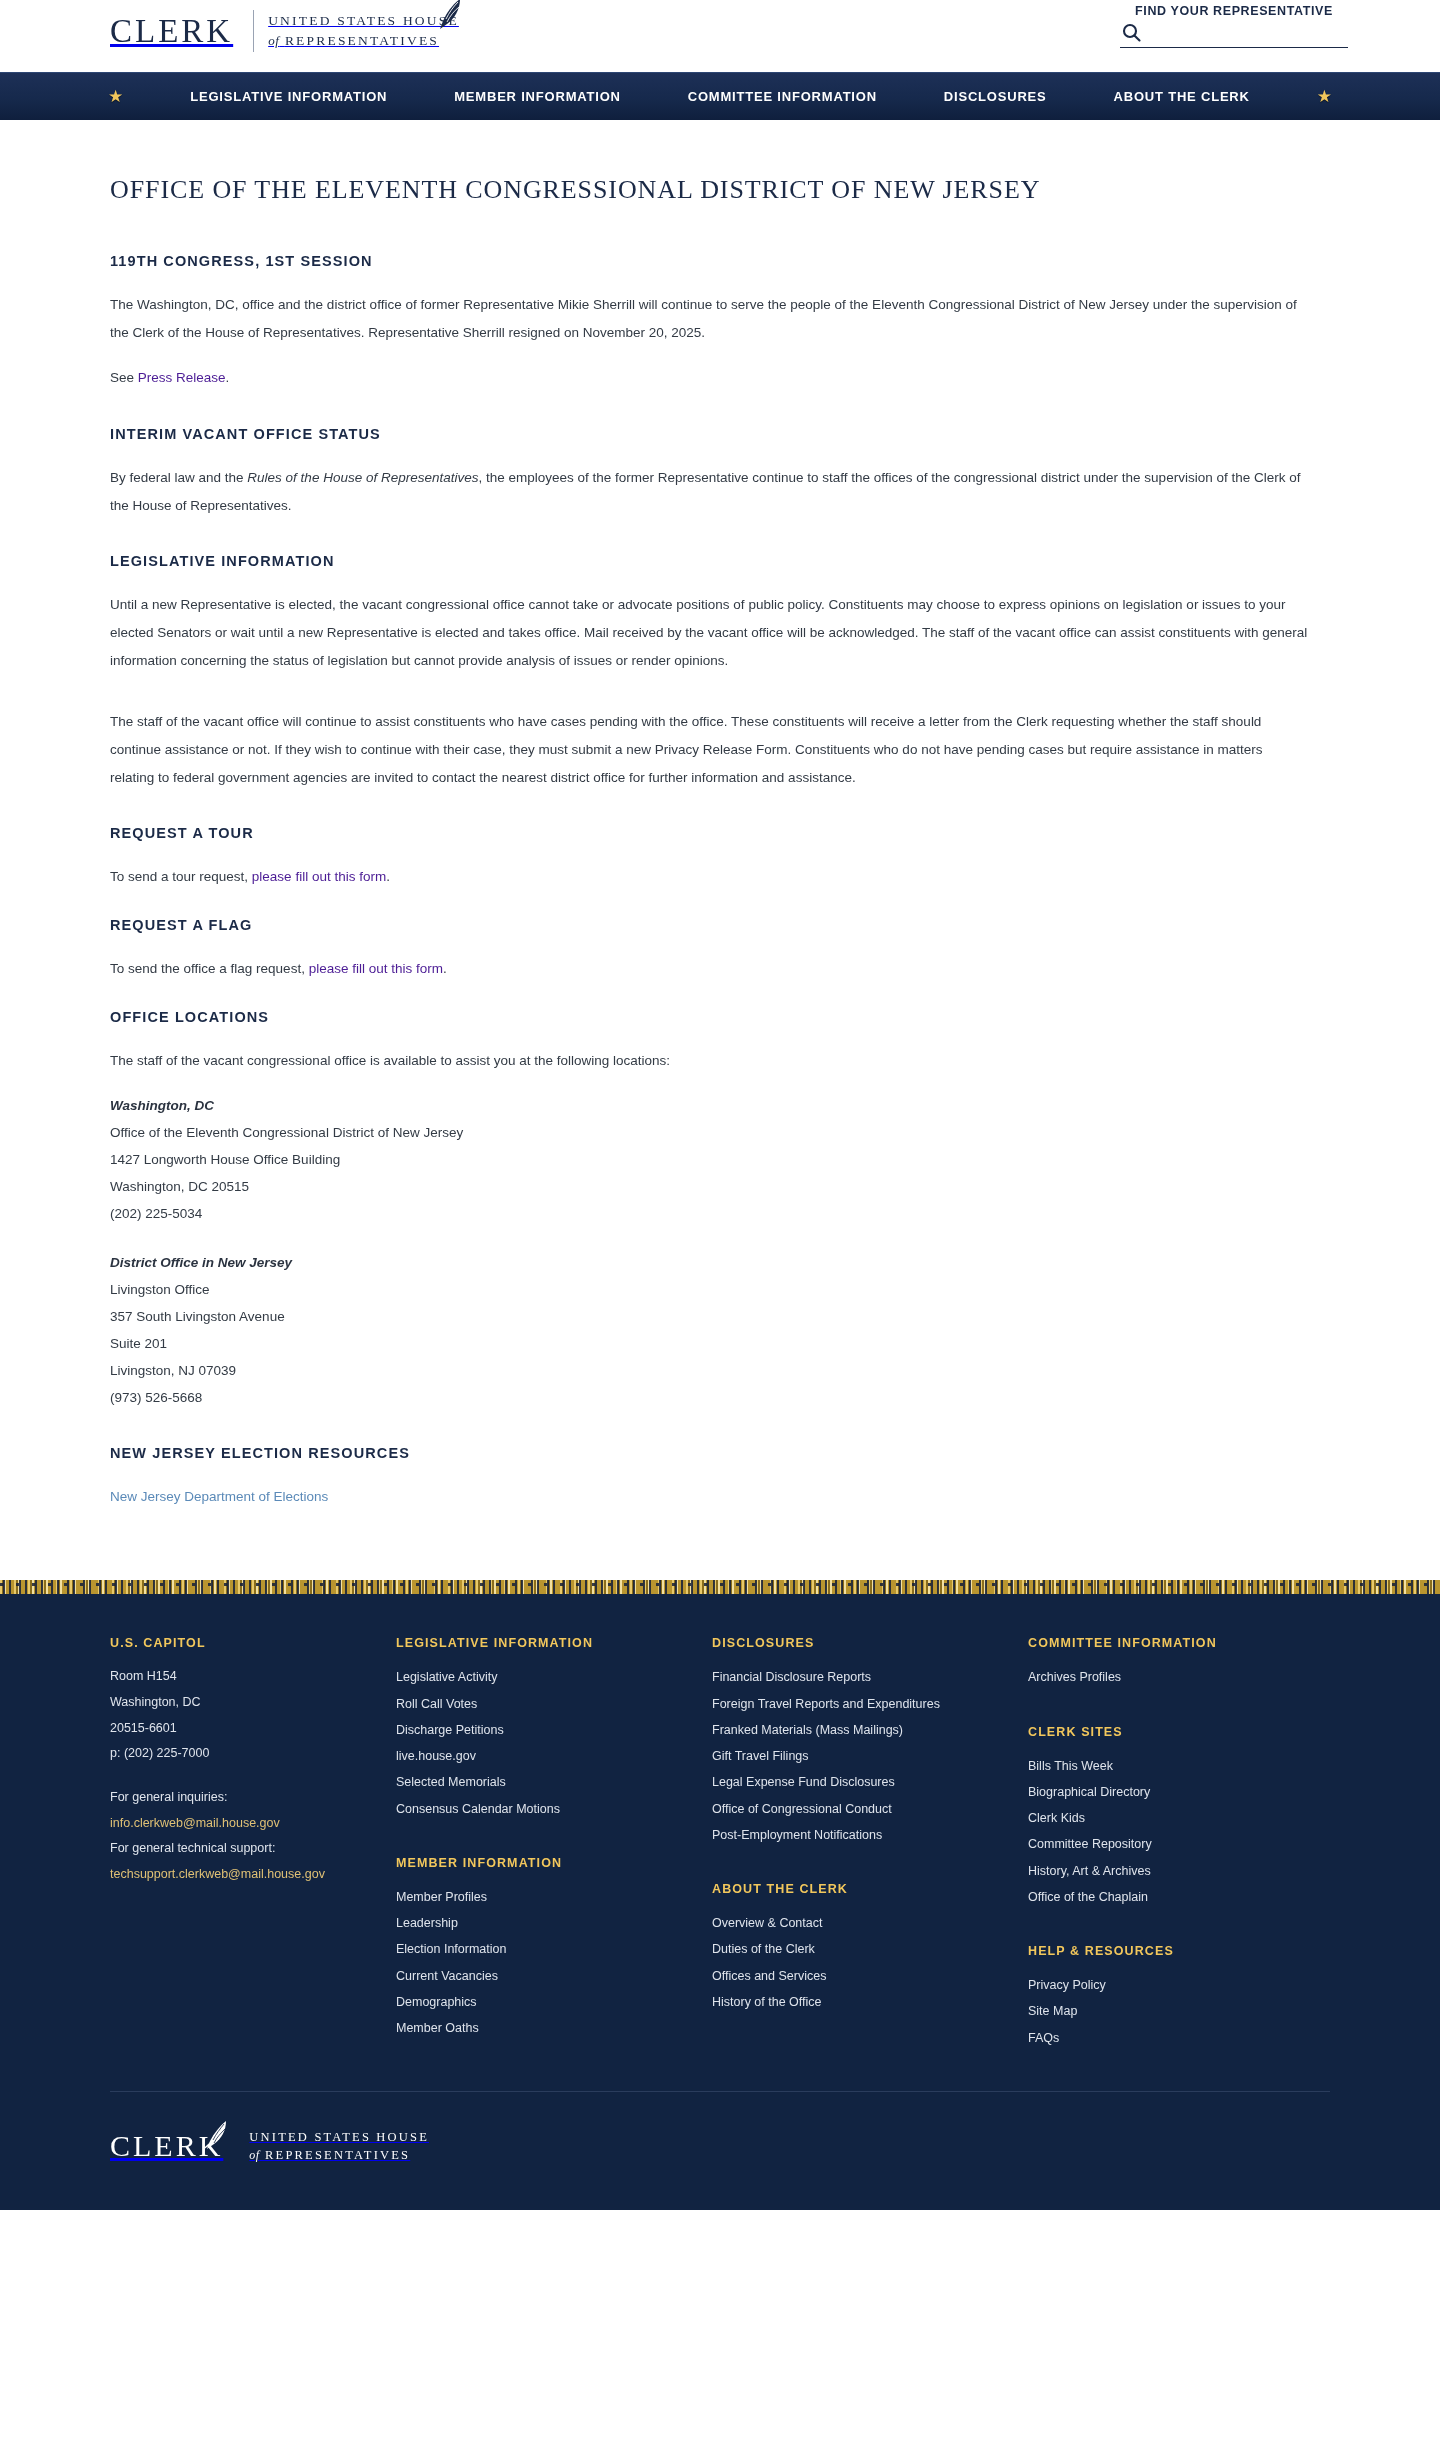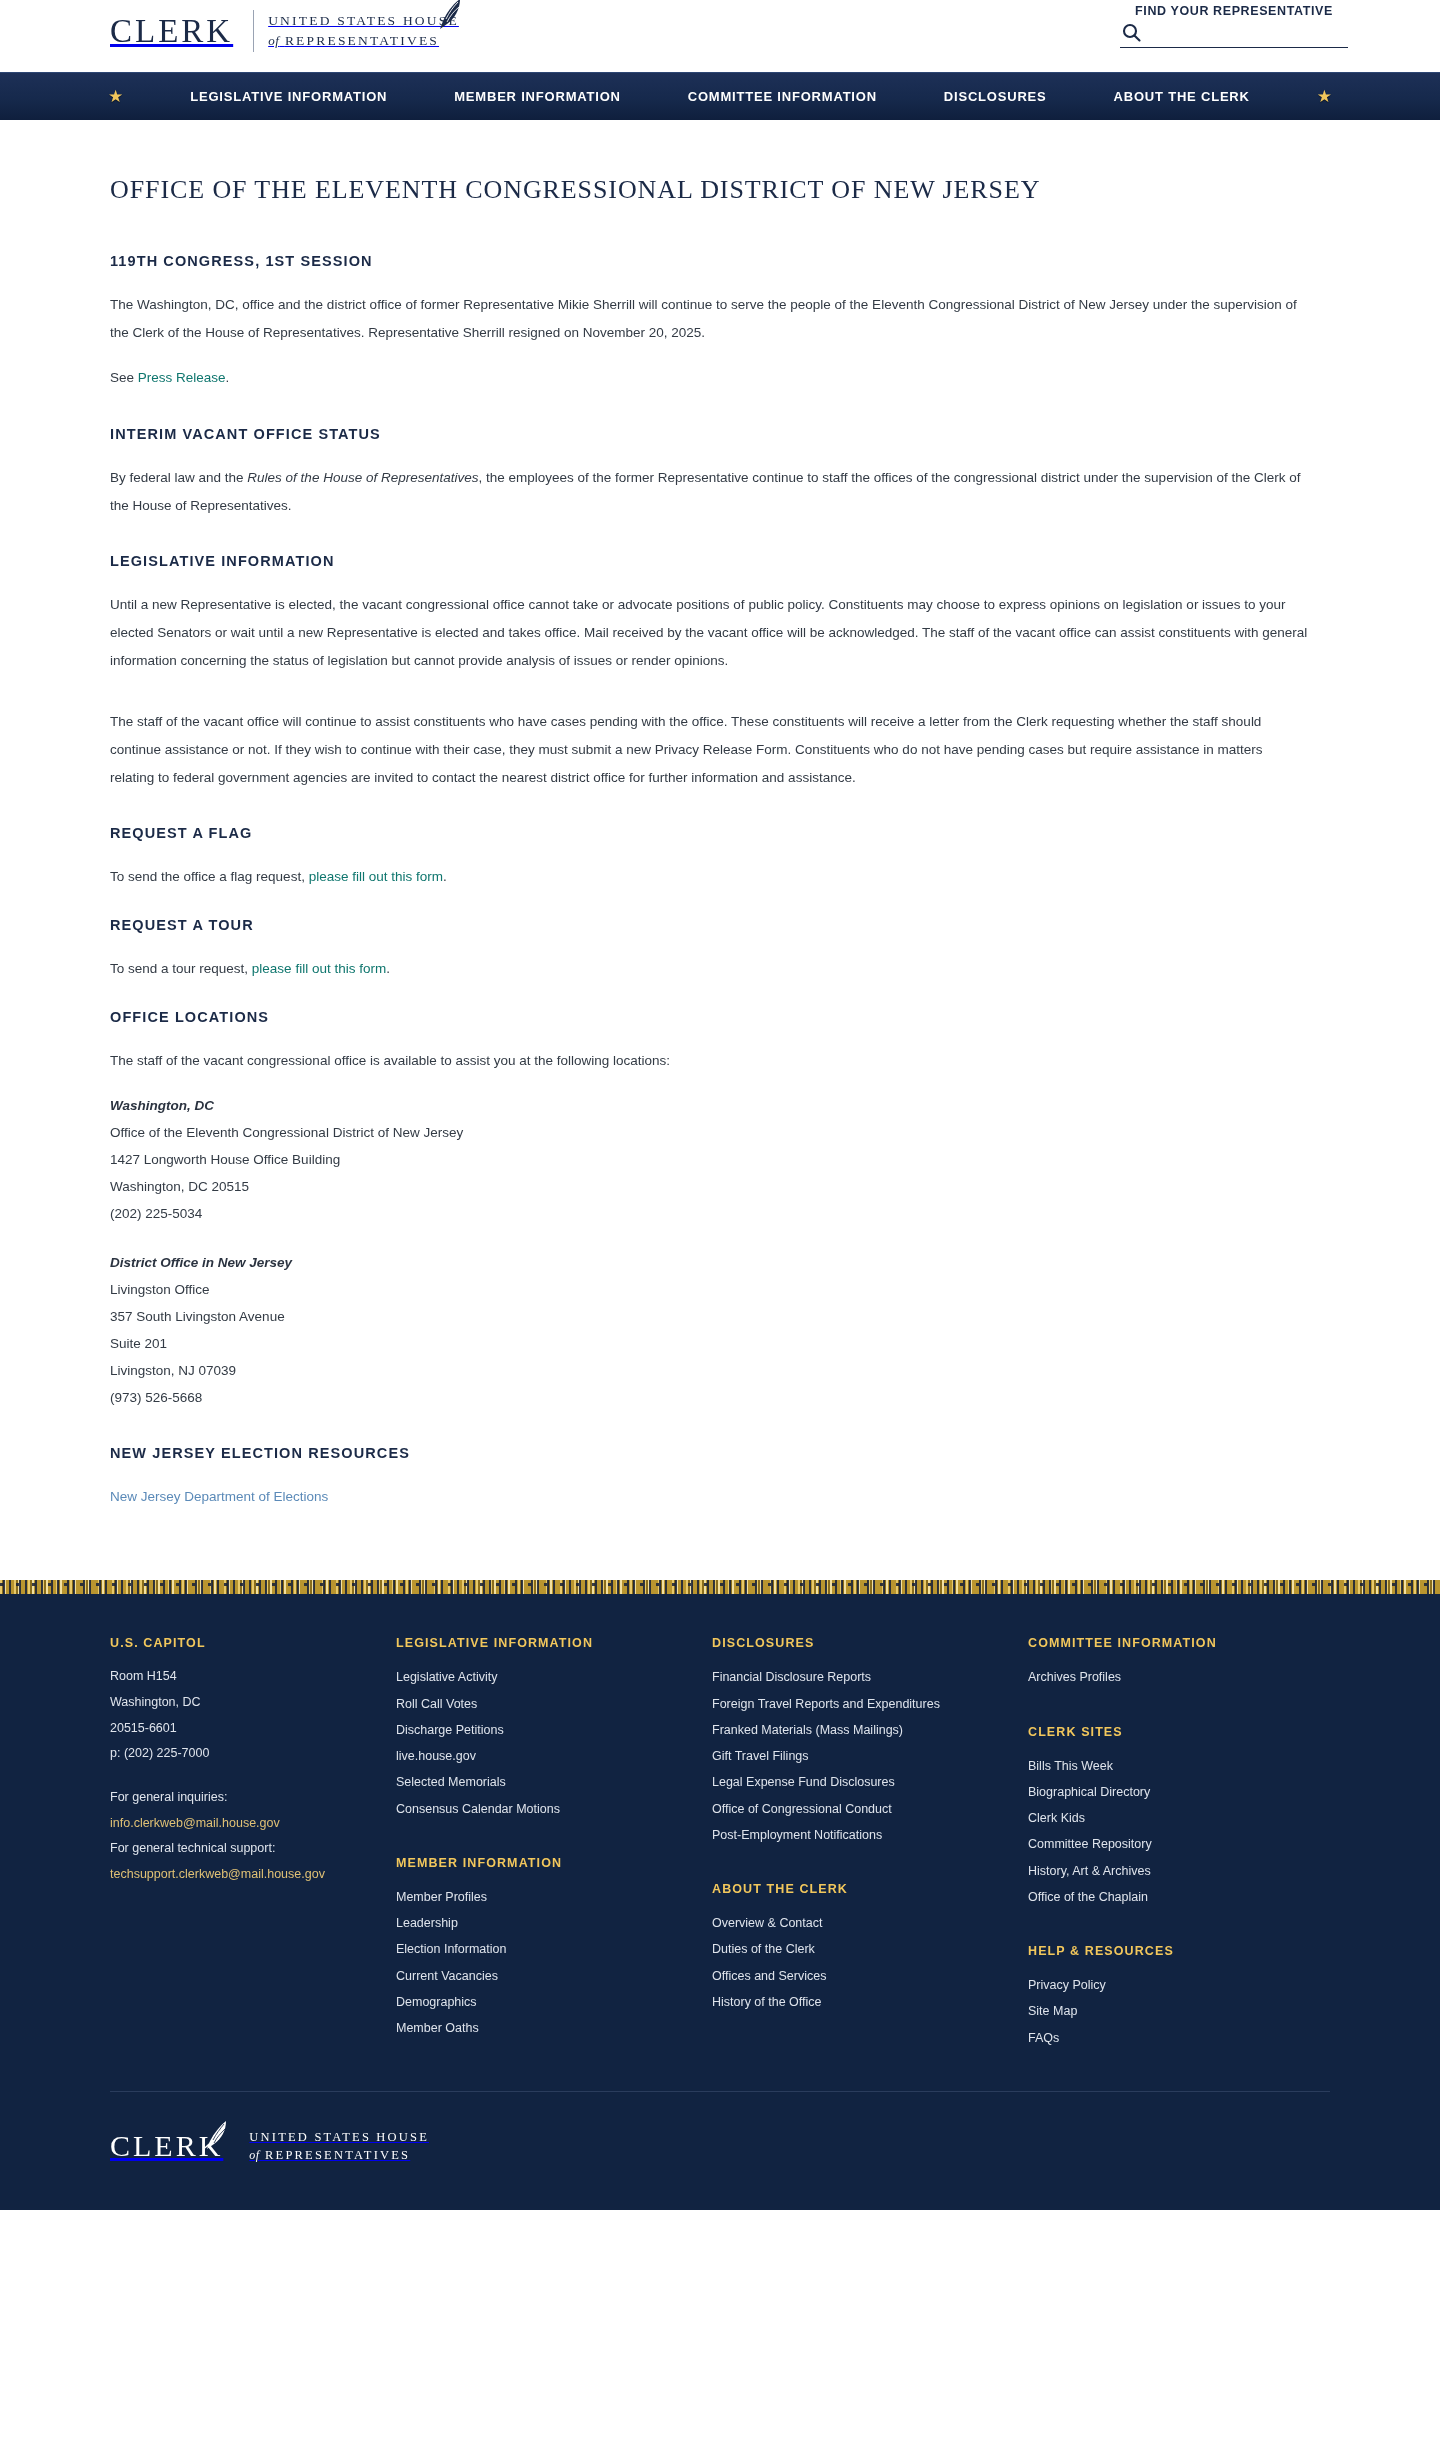--- a/index.html
+++ b/index.html
@@ -151,21 +151,21 @@
     margin-top: 0;
   }
   .body-p {
     font-size: 13.5px;
     color: #333b45;
     line-height: 2.05;
     margin-bottom: 18px;
     max-width: 1200px;
   }
   .body-p a, a.inline-link {
-    color: #0f766e;
+    color: #4c1d95;
     text-decoration: none;
     cursor: pointer;
   }
   .sect { margin-bottom: 34px; }
   .sect-tight { margin-bottom: 26px; }
 
   .addr-block { margin-bottom: 22px; }
   .addr-title {
     font-size: 13.5px;
     font-style: italic;
@@ -370,27 +370,27 @@
   <section class="sect">
     <h2 class="section-head">LEGISLATIVE INFORMATION</h2>
     <p class="body-p">Until a new Representative is elected, the vacant congressional office cannot take or advocate positions of public policy. Constituents may choose to express opinions on legislation or issues to your elected Senators or wait until a new Representative is elected and takes office. Mail received by the vacant office will be acknowledged. The staff of the vacant office can assist constituents with general information concerning the status of legislation but cannot provide analysis of issues or render opinions.</p>
   </section>
 
   <section class="sect">
     <p class="body-p">The staff of the vacant office will continue to assist constituents who have cases pending with the office. These constituents will receive a letter from the Clerk requesting whether the staff should continue assistance or not. If they wish to continue with their case, they must submit a new Privacy Release Form. Constituents who do not have pending cases but require assistance in matters relating to federal government agencies are invited to contact the nearest district office for further information and assistance.</p>
   </section>
 
   <section class="sect-tight">
+    <h2 class="section-head">REQUEST A TOUR</h2>
+    <p class="body-p"><span>To send a tour request, </span><a class="inline-link" href="#">please fill out this form</a><span>.</span></p>
+  </section>
+
+  <section class="sect-tight">
     <h2 class="section-head">REQUEST A FLAG</h2>
     <p class="body-p"><span>To send the office a flag request, </span><a class="inline-link" href="#">please fill out this form</a><span>.</span></p>
-  </section>
-
-  <section class="sect-tight">
-    <h2 class="section-head">REQUEST A TOUR</h2>
-    <p class="body-p"><span>To send a tour request, </span><a class="inline-link" href="#">please fill out this form</a><span>.</span></p>
   </section>
 
   <section class="sect">
     <h2 class="section-head">OFFICE LOCATIONS</h2>
     <p class="body-p">The staff of the vacant congressional office is available to assist you at the following locations:</p>
 
     <div class="addr-block">
       <div class="addr-title">Washington, DC</div>
       <div class="addr-line">Office of the Eleventh Congressional District of New Jersey</div>
       <div class="addr-line">1427 Longworth House Office Building</div>

